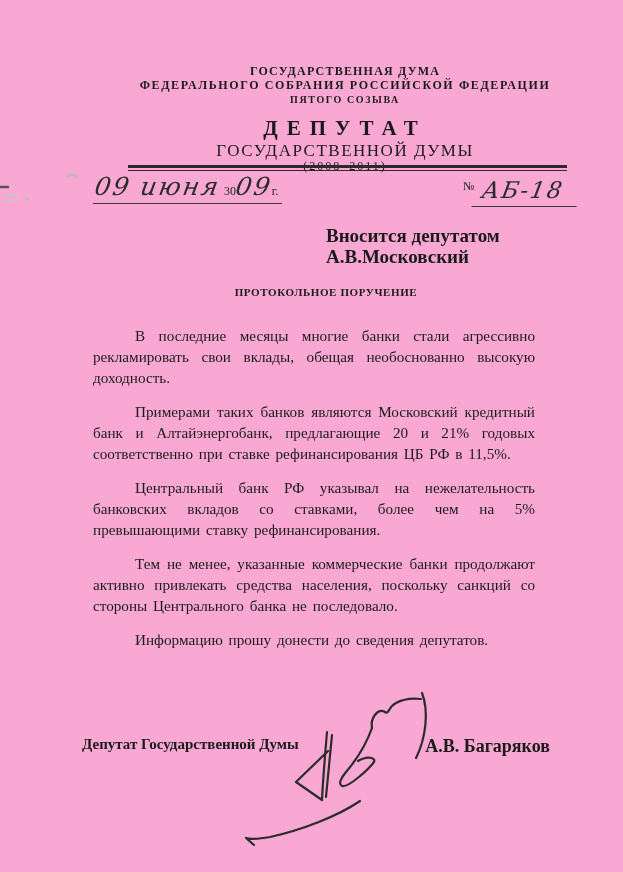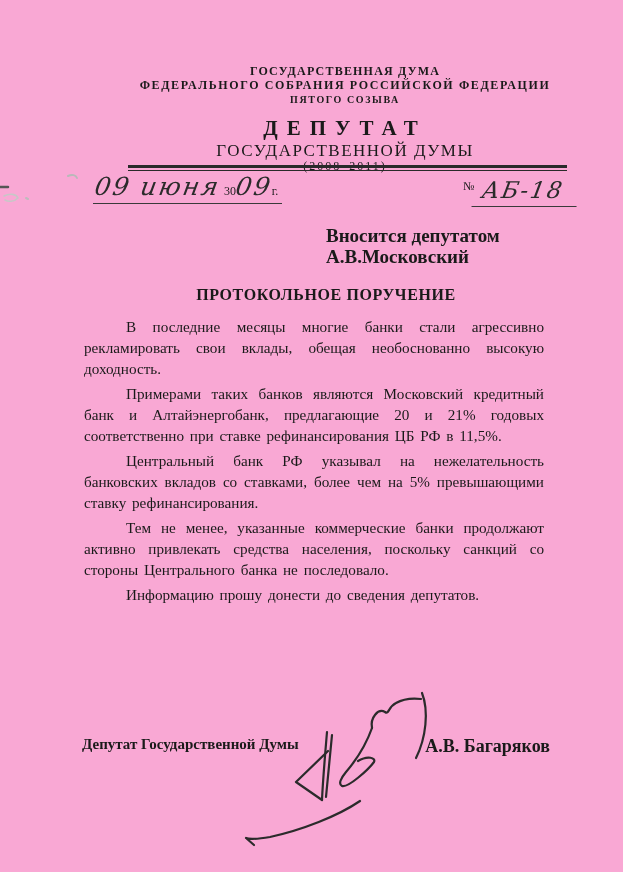--- a/index.html
+++ b/index.html
@@ -42,29 +42,29 @@
   .date-year{font-size:25px;line-height:26px;}
   .num-group{position:absolute;left:463px;top:6px;}
   .num-sign{font-size:12px;display:inline-block;vertical-align:8px;}
   .num-value{font-size:23px;line-height:24px;border-bottom:1.5px solid #3a3a3a;padding:0 16px 4px 8px;display:inline-block;}
   
   .submitted{position:absolute;left:326px;top:225px;font-size:19px;font-weight:bold;line-height:21px;}
   
   .doc-title{
     position:absolute;left:80px;top:286px;width:468px;
     text-align:center;text-indent:24px;
-    font-size:16px;font-weight:bold;letter-spacing:0.6px;
+    font-size:11px;font-weight:bold;letter-spacing:0.6px;
   }
   
   .body-text{
     position:absolute;left:80px;top:312px;width:468px;
     font-size:15.2px;line-height:21px;
     text-align:justify;
   }
-  .body-text p{margin:4px;text-indent:42px;word-spacing:2px;}
+  .body-text p{margin:13px;text-indent:42px;word-spacing:2px;}
   
   .sig-left{position:absolute;left:82px;top:736px;font-size:15px;font-weight:bold;}
   .sig-right{position:absolute;left:398px;top:736px;width:152px;text-align:right;font-size:18px;font-weight:bold;}
   .sig-svg{position:absolute;left:230px;top:678px;}
   .artifacts-svg{position:absolute;left:0;top:160px;}
 </style>
 </head>
 <body>
 
 <div class="page">

